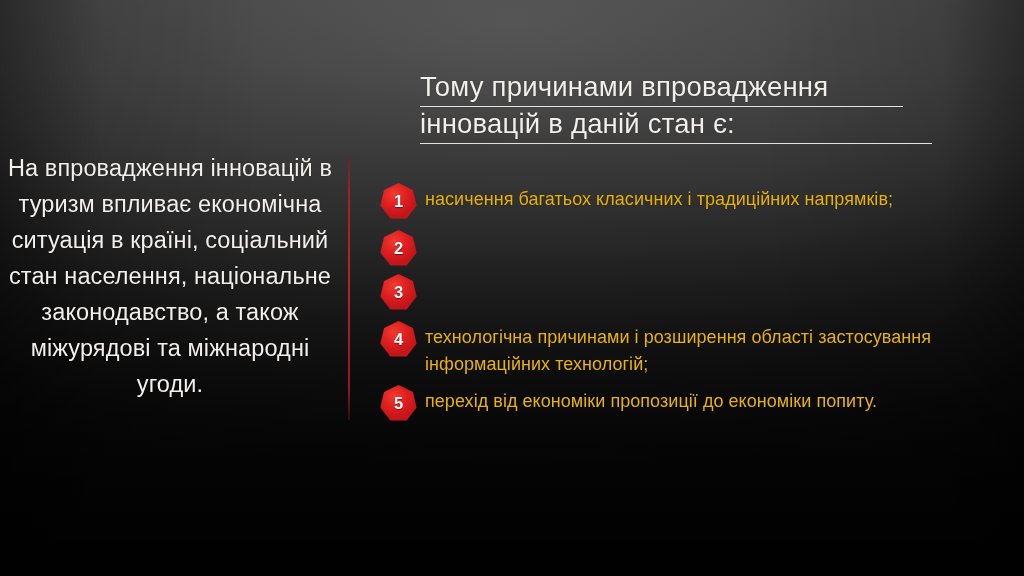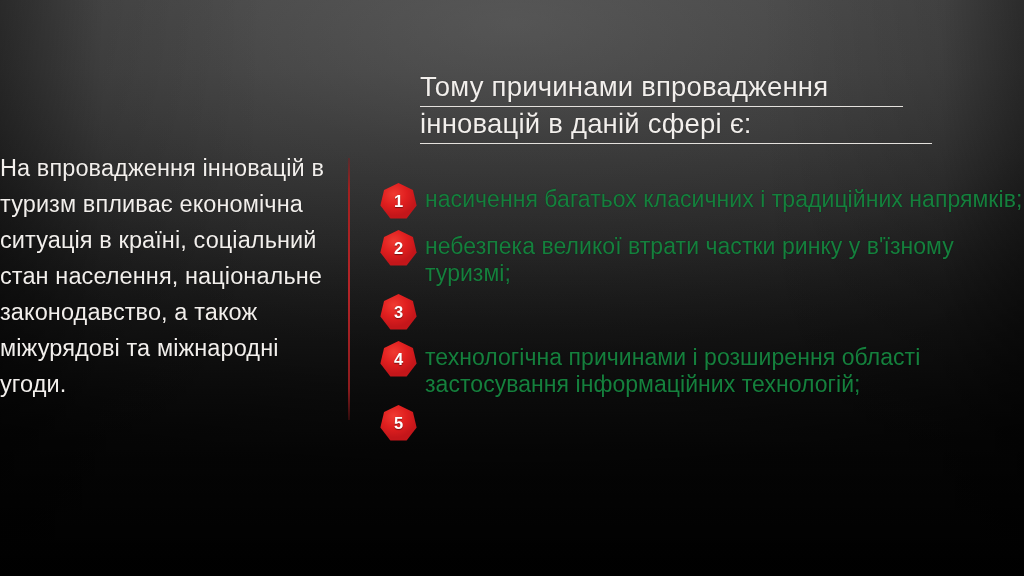--- a/index.html
+++ b/index.html
@@ -62,20 +62,21 @@
     position: absolute;
     inset: 0;
   }
 
   
   .left-block {
     position: absolute;
     left: 0px;
     top: 150px;
     width: 340px;
+    text-align: center;
     color: #f2efec;
     font-size: 23.5px;
     line-height: 36px;
     letter-spacing: 0.1px;
     font-weight: 400;
     text-shadow: 0 0 1px rgba(0,0,0,0.55);
   }
 
   
   .divider {
@@ -162,22 +163,22 @@
     align-items: center;
     justify-content: center;
     color: #ffffff;
     font-size: 16.5px;
     font-weight: 700;
     line-height: 1;
     padding-bottom: 1px;
     text-shadow: 0 1px 1px rgba(0,0,0,0.45);
   }
   .item-text {
-    color: #15803d;
-    font-size: 23px;
+    color: #eab308;
+    font-size: 18px;
     line-height: 27px;
     letter-spacing: 0.05px;
     padding-top: 4px;
     text-shadow: 0 0 1px rgba(0,0,0,0.5);
   }
   .item-2 { margin-bottom: 6px; }
   .item-4 { margin-bottom: 6px; }
 </style>
 </head>
 <body>
@@ -190,40 +191,39 @@
 
   <div class="content">
 
     <div class="left-block">На впровадження інновацій в туризм впливає економічна ситуація в країні, соціальний  стан населення, національне законодавство, а також міжурядові та міжнародні угоди.</div>
 
     <div class="divider"></div>
 
     <div class="right-col">
       <div class="title">
         <span class="tline l1">Тому причинами впровадження</span>
-        <span class="tline l2">інновацій в даній сфері є:</span>
+        <span class="tline l2">інновацій в даній стан є:</span>
       </div>
     </div>
 
     <div class="list">
 
       <div class="list-item item-1">
         <div class="badge">
           <div class="hept"></div>
           <div class="num">1</div>
         </div>
         <div class="item-text">насичення багатьох класичних і традиційних напрямків;</div>
       </div>
 
       <div class="list-item item-2">
         <div class="badge">
           <div class="hept"></div>
           <div class="num">2</div>
         </div>
-        <div class="item-text">небезпека великої втрати частки ринку у  в'їзному туризмі;</div>
       </div>
 
       <div class="list-item item-3">
         <div class="badge">
           <div class="hept"></div>
           <div class="num">3</div>
         </div>
       </div>
 
       <div class="list-item item-4">
@@ -232,18 +232,19 @@
           <div class="num">4</div>
         </div>
         <div class="item-text">технологічна причинами і розширення області застосування інформаційних технологій;</div>
       </div>
 
       <div class="list-item item-5">
         <div class="badge">
           <div class="hept"></div>
           <div class="num">5</div>
         </div>
+        <div class="item-text">перехід від економіки пропозиції до економіки попиту.</div>
       </div>
 
     </div>
 
   </div>
 </div>
 
 </body></html>

